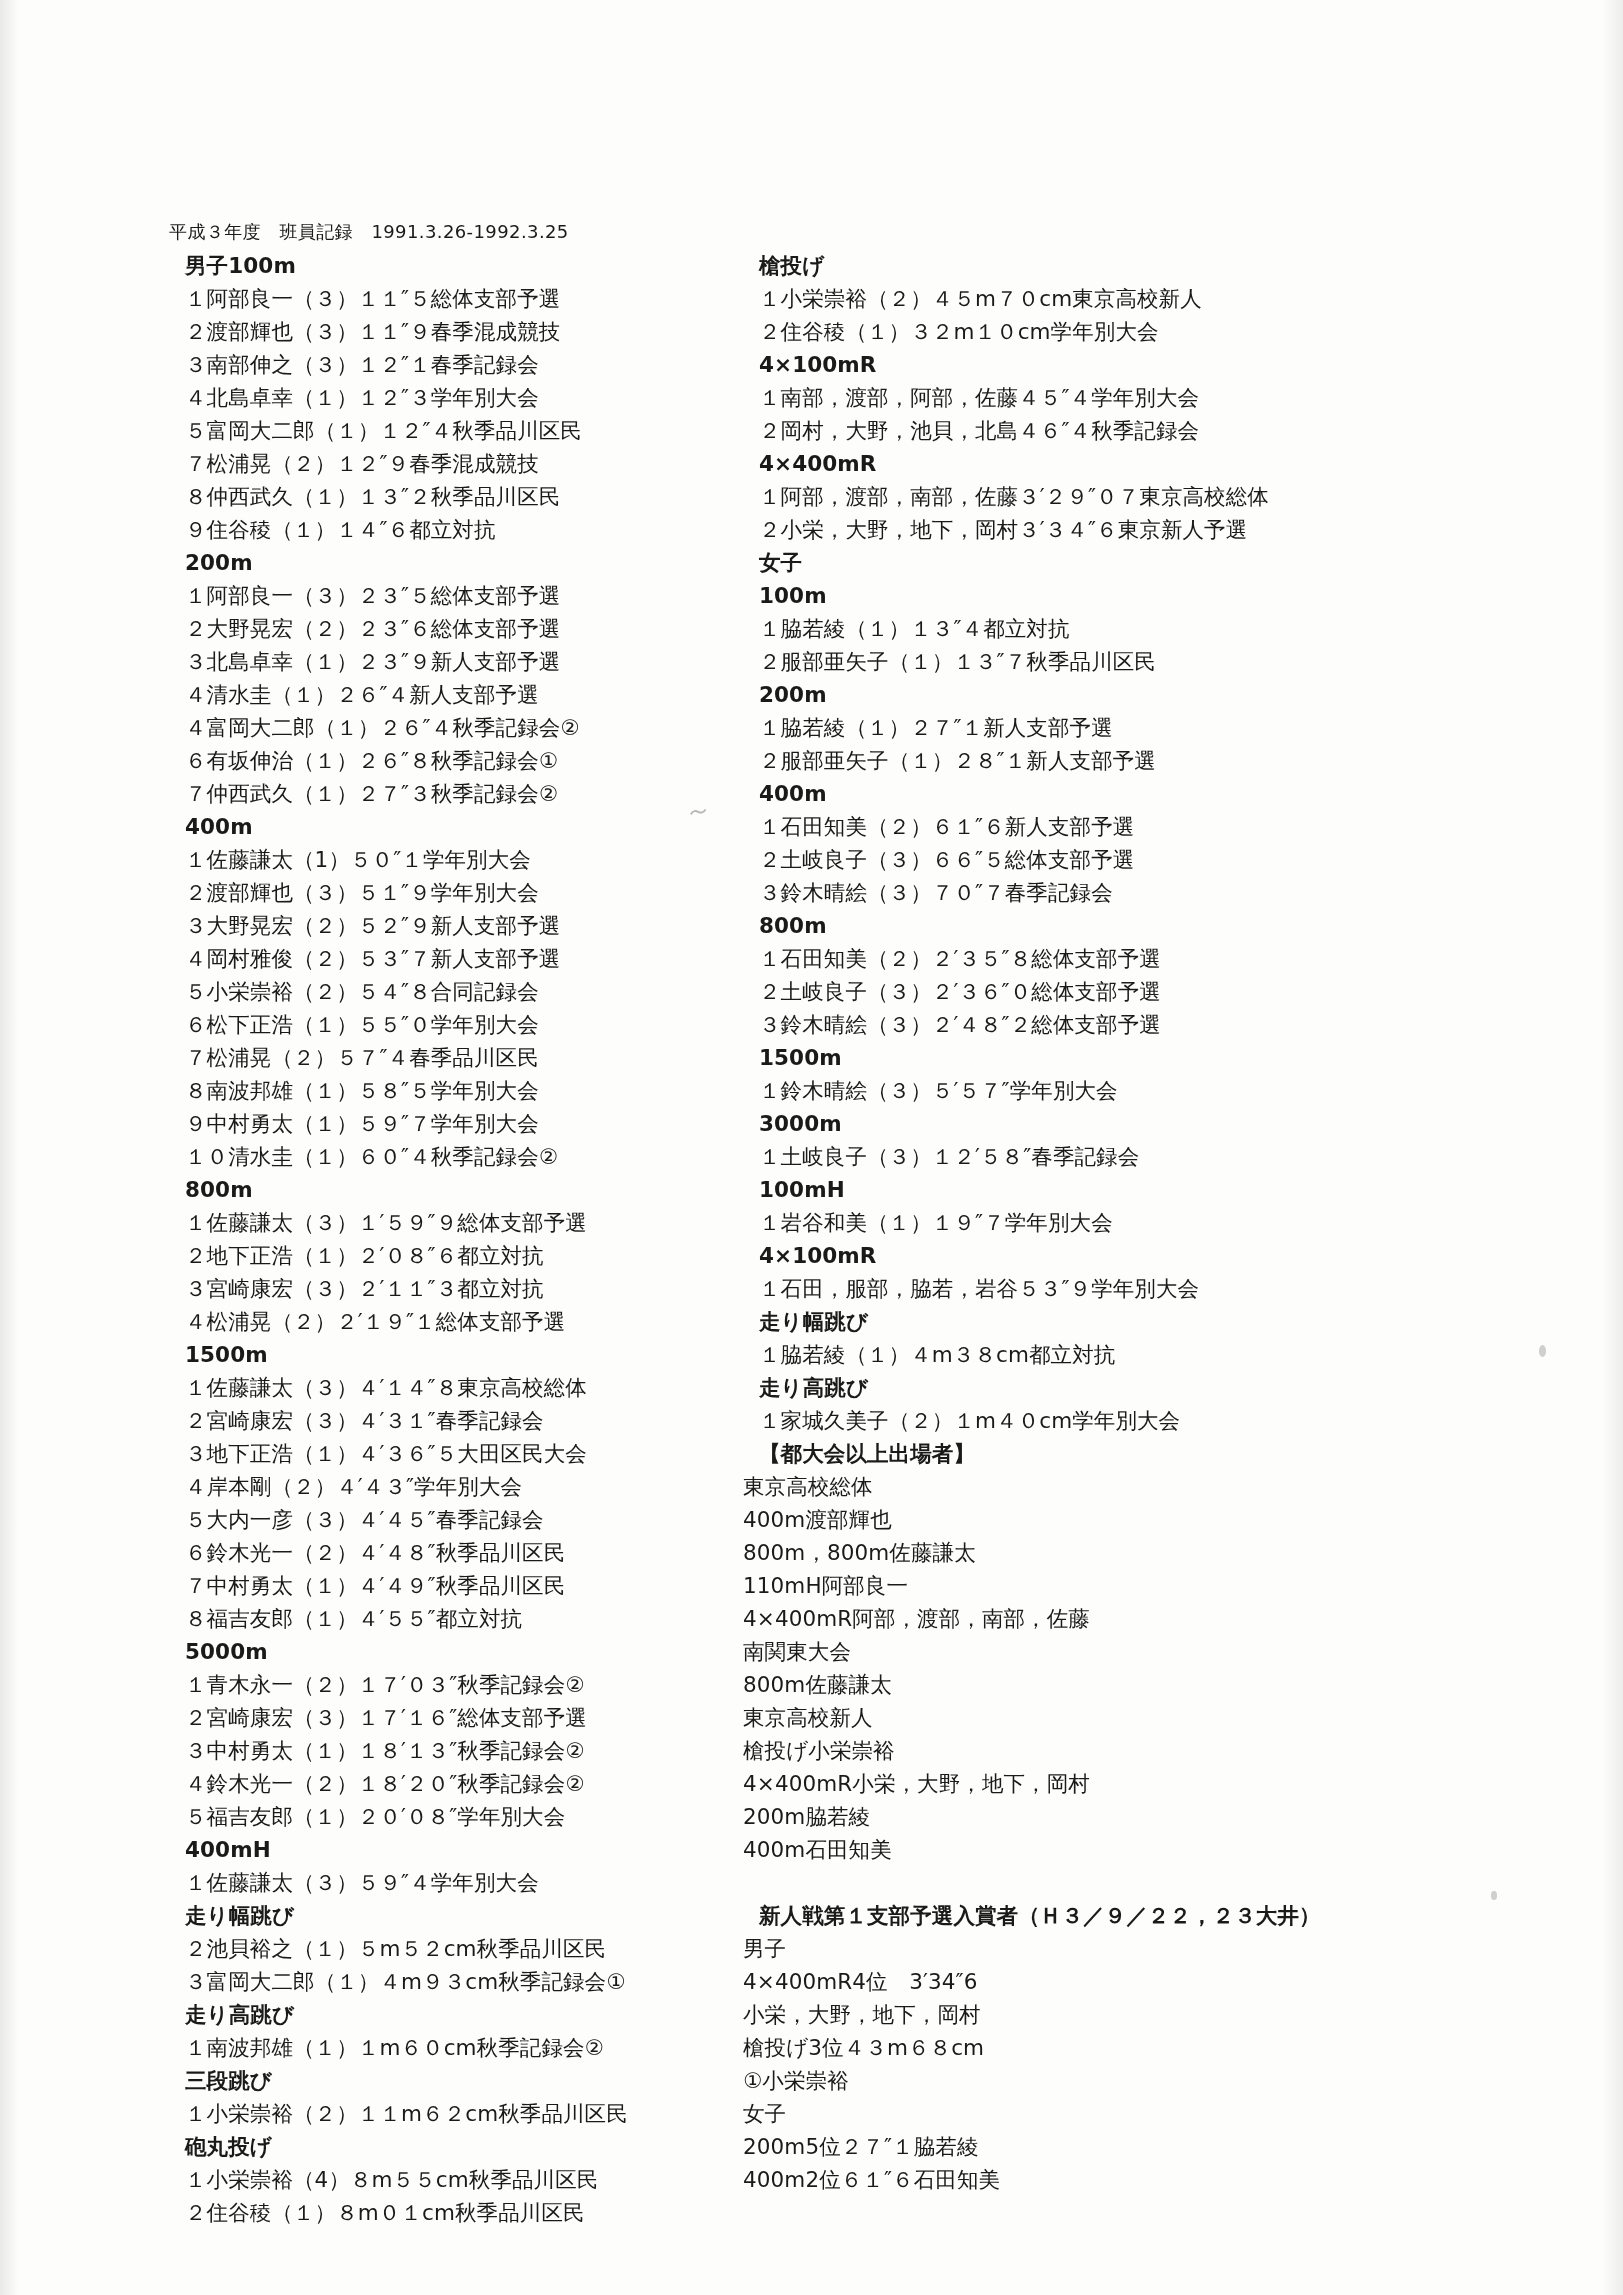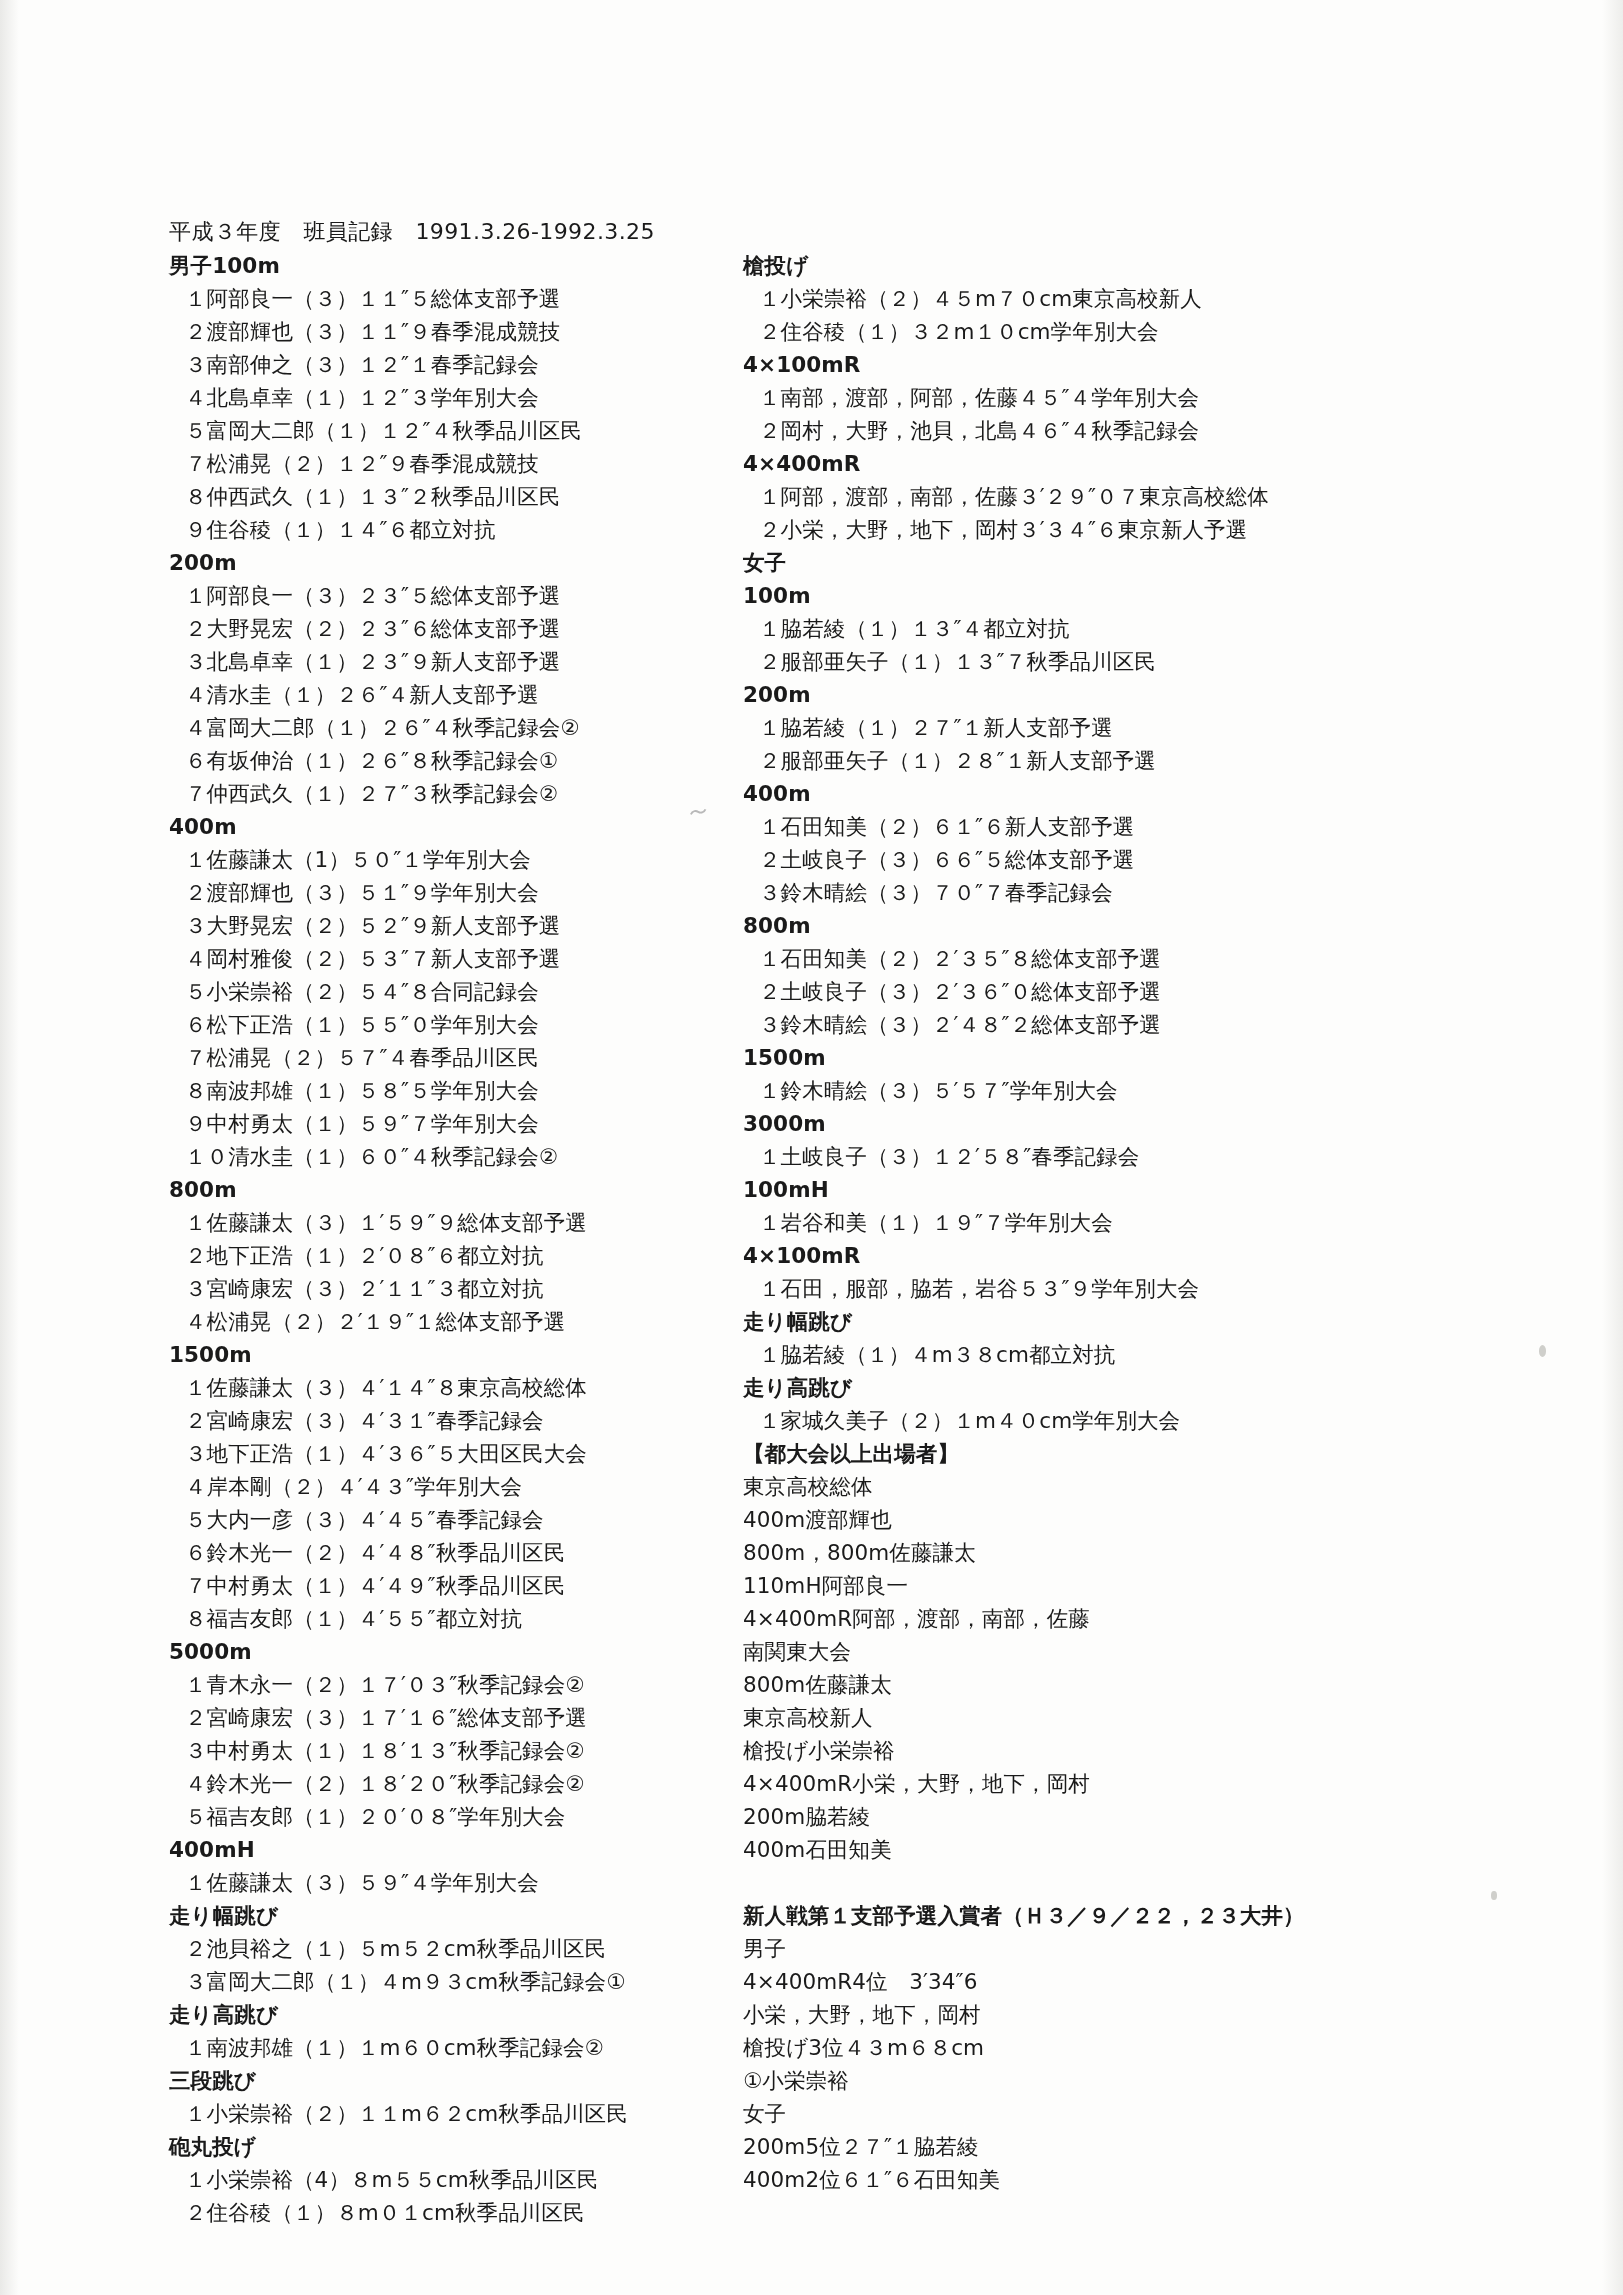--- a/index.html
+++ b/index.html
@@ -36,21 +36,21 @@
     background: linear-gradient(to left, #ededeb, #fdfdfc);
   }
   .sheet {
     position: absolute;
     left: 169px;
     top: 215px;
     width: 1291px;
     height: 1937px;
   }
   .doc-title {
-    font-size: 22px;
+    font-size: 18px;
     line-height: 33px;
     letter-spacing: 0.4px;
     white-space: pre;
     margin-bottom: 1.4px;
   }
   .cols {
     position: relative;
     display: flex;
     align-items: flex-start;
   }
@@ -61,20 +61,21 @@
   .col-left { width: 574px; }
   .col-right { width: 703px; }
 
   .line {
     white-space: pre;
     letter-spacing: 0.1px;
   }
   .head {
     font-weight: bold;
     letter-spacing: 0.1px;
+    margin-left: 16px;
   }
   .indent {
     padding-left: 16px;
   }
   
   .artefact {
     position: absolute;
     color: #b9b9b9;
     font-size: 18.7px;
     pointer-events: none;

